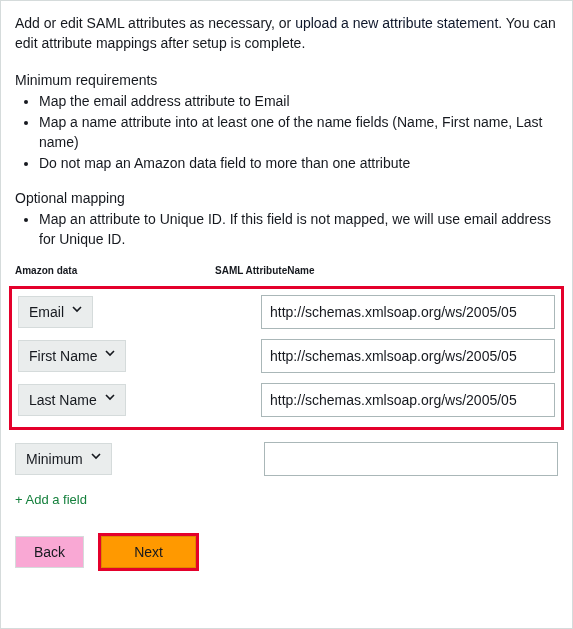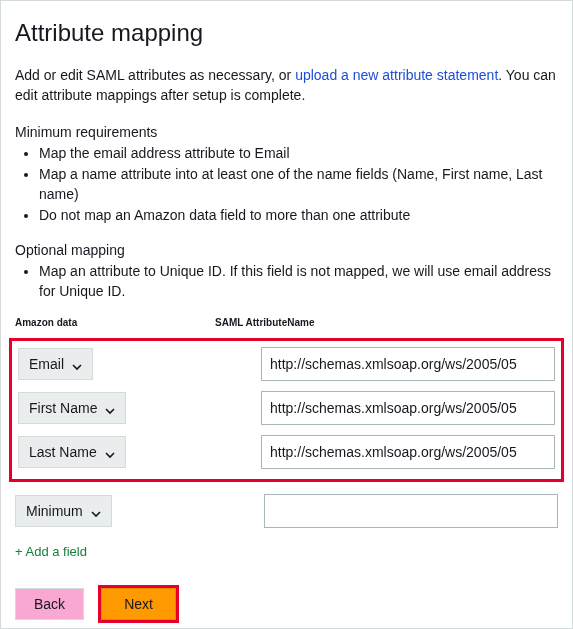--- a/index.html
+++ b/index.html
@@ -22,21 +22,21 @@
     font-size: 24px;
     font-weight: 400;
     margin: 6px 0 18px 0;
     color: #16191f;
   }
   p.intro {
     margin: 0 0 18px 0;
     line-height: 1.45;
   }
   a.link {
-    color: #1d4ed8;
+    color: #0f172a;
     text-decoration: none;
     cursor: pointer;
   }
   h3.section {
     font-size: 14px;
     font-weight: 400;
     margin: 0 0 4px 0;
   }
   ul.req {
     margin: 0 0 16px 0;
@@ -69,21 +69,21 @@
     margin-right: -6px;
   }
   .row {
     display: flex;
     align-items: center;
     margin-bottom: 10px;
   }
   .row:last-child { margin-bottom: 6px; }
   .dropdown {
     display: inline-flex;
-    align-items: flex-end;
+    align-items: flex-start;
     background: #eaeded;
     border: 1px solid #d5dbdb;
     color: #16191f;
     font-size: 14px;
     padding: 7px 10px;
     cursor: pointer;
     gap: 8px;
   }
   .dropdown .chev {
     width: 10px;
@@ -135,31 +135,30 @@
   .btn-next-wrap {
     border: 3px solid #e4002b;
     padding: 0;
     display: inline-block;
   }
   .btn-next {
     border: 1px solid #e08700;
     background: #ff9900;
     color: #16191f;
     font-size: 14px;
-    padding: 7px 22px;
+    padding: 7px 32px;
     cursor: pointer;
     font-weight: 400;
   }
 </style>
 </head>
 <body>
 
 <div class="frame">
 
-  <h1>Attribute mapping</h1>
 
   <p class="intro">
     <span>Add or edit SAML attributes as necessary, or </span><a class="link">upload a new attribute statement</a><span>. You can edit attribute mappings after setup is complete.</span>
   </p>
 
   <h3 class="section">Minimum requirements</h3>
   <ul class="req">
     <li>Map the email address attribute to Email</li>
     <li>Map a name attribute into at least one of the name fields (Name, First name, Last name)</li>
     <li>Do not map an Amazon data field to more than one attribute</li>

